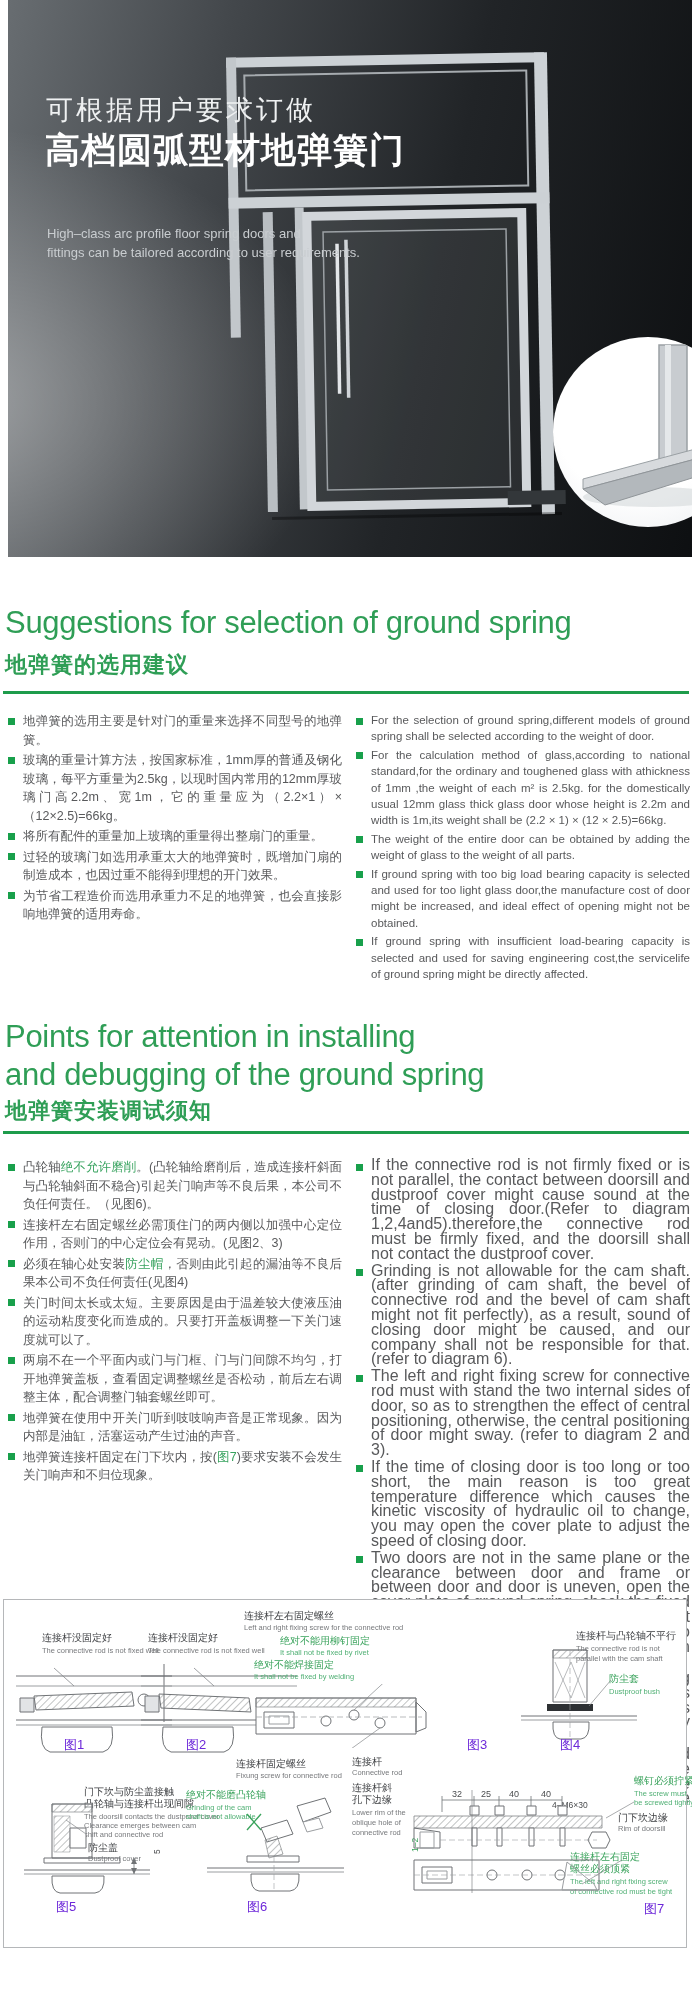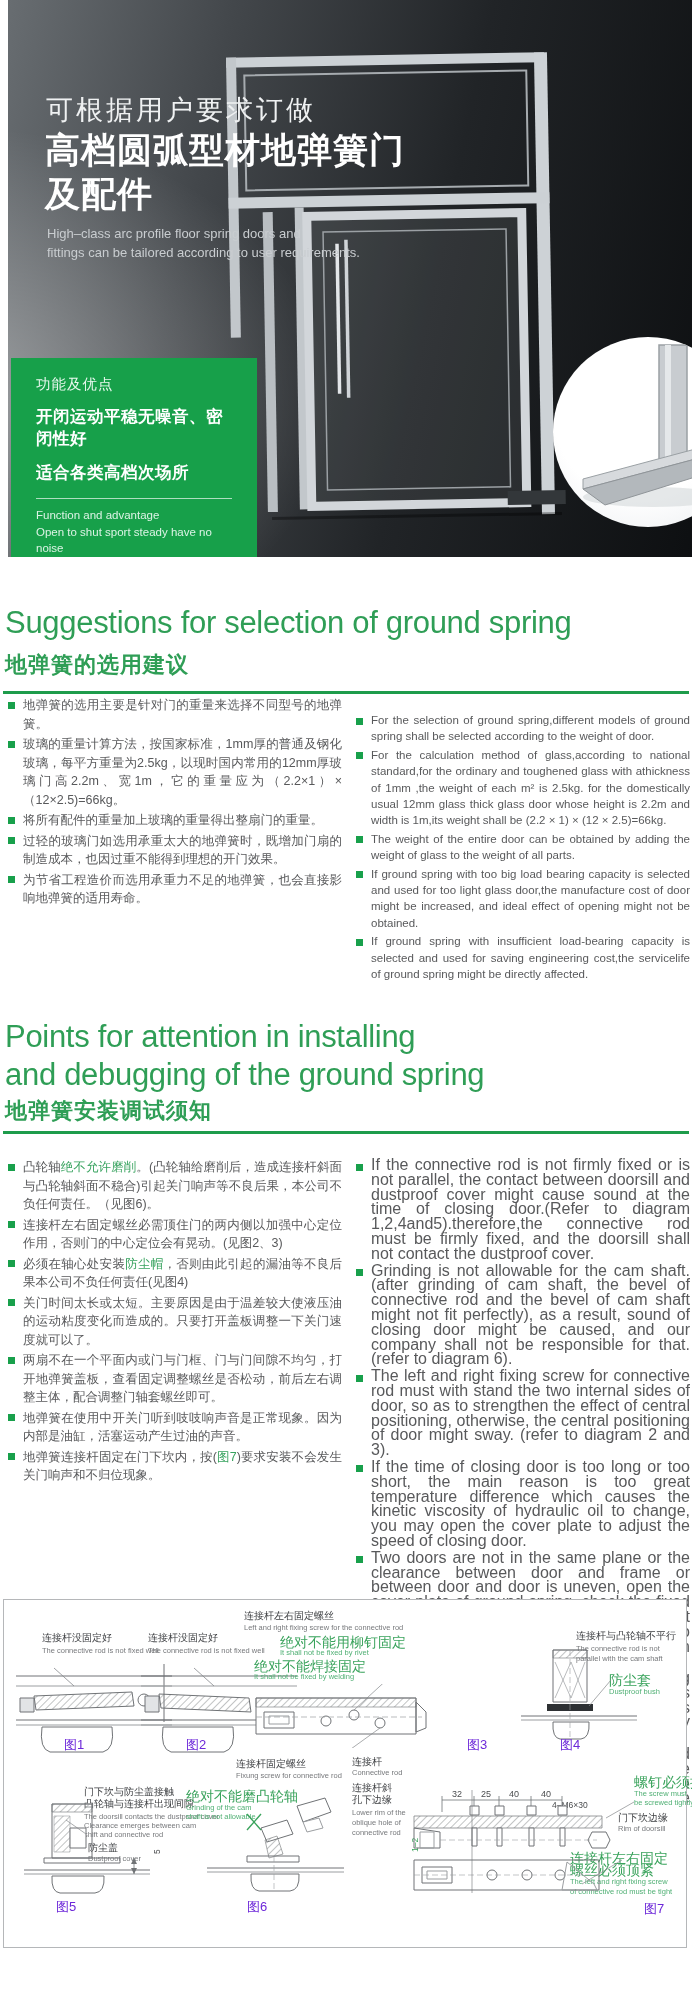--- a/index.html
+++ b/index.html
@@ -36,21 +36,21 @@
   ul.blist li::before{content:"";position:absolute;left:0;top:5.5px;width:7px;height:7px;background:#18a04b;}
   ul.cn-list li{font-size:12.5px;line-height:18.5px;}
   ul.en-list li{font-size:16px;line-height:14.8px;}
   ul.en-list.s1 li{font-size:11.5px;line-height:16.4px;}
   .hl{color:#38a35f;}
 
   
   .diagrams{position:absolute;left:3px;top:1599px;width:684px;height:349px;border:1px solid #b5b7b9;background:#fff;box-sizing:border-box;}
   .dl{position:absolute;font-size:10px;line-height:12px;color:#3f4144;white-space:nowrap;}
   .dle{position:absolute;font-size:7.5px;line-height:9.5px;color:#77797c;white-space:nowrap;}
-  .dlg{position:absolute;font-size:14px;line-height:12px;color:#3aa35c;white-space:nowrap;}
+  .dlg{position:absolute;font-size:10px;line-height:12px;color:#3aa35c;white-space:nowrap;font-family:Liberation Mono, monospace;}
   .dleg{position:absolute;font-size:7.5px;line-height:9.5px;color:#51b075;white-space:nowrap;}
   .dcap{position:absolute;font-size:13px;color:#6d28d9;}
   .ddim{position:absolute;font-size:8.5px;color:#4a4c4e;}
   .rot{transform:rotate(-90deg);transform-origin:left top;}
   .dsvg{position:absolute;}
   .dsvg line,.dsvg path,.dsvg rect,.dsvg polygon,.dsvg circle{vector-effect:non-scaling-stroke;}
 </style>
 </head>
 <body>
 
@@ -80,58 +80,45 @@
         <rect x="128" y="196" width="3.5" height="150" fill="#e3e6e9"></rect>
         <rect x="137" y="192" width="3.5" height="158" fill="#d0d4d8"></rect>
         <rect x="296" y="446" width="58" height="14" fill="#33373a"></rect>
         <rect x="60" y="468" width="290" height="3" fill="#000" opacity="0.35"></rect>
       </g>
     </svg>
 
     <div class="hero-tagline">可根据用户要求订做</div>
     <div class="hero-title">
       <div>高档圆弧型材地弹簧门</div>
-      <div>及配件</div>
     </div>
     <div class="hero-desc">
       <div>High–class arc profile floor spring doors and</div>
       <div>fittings can be tailored according to user requirements.</div>
     </div>
 
-    <div class="feature-box">
-      <div class="fb-head">功能及优点</div>
-      <div class="fb-line">开闭运动平稳无噪音、密闭性好</div>
-      <div class="fb-line">适合各类高档次场所</div>
-      <div class="fb-divider"></div>
-      <div class="fb-en">
-        <div>Function and advantage</div>
-        <div>Open to shut sport steady have no noise</div>
-        <div>In keeping with every variety upscale time</div>
-
-      </div>
-    </div>
 
     <div class="inset-circle">
       <svg width="190" height="190" viewBox="0 0 190 190">
         <ellipse cx="100" cy="160" rx="70" ry="10" fill="#d4d8db" opacity="0.6"></ellipse>
         <rect x="106" y="8" width="28" height="122" fill="#c8ccd0" stroke="#9aa0a4" stroke-width="1.5"></rect>
         <rect x="112" y="8" width="6" height="122" fill="#e5e8ea"></rect>
         <rect x="110" y="128" width="20" height="9" fill="#8c9195"></rect>
         <polygon points="30,142 150,110 150,120 30,152" fill="#d7dadd" stroke="#9aa0a4" stroke-width="1"></polygon>
         <polygon points="30,152 150,120 168,132 52,168" fill="#b3b8bc" stroke="#8f9498" stroke-width="1"></polygon>
         <polygon points="150,110 168,122 168,132 150,120" fill="#c4c8cc" stroke="#9aa0a4" stroke-width="1"></polygon>
       </svg>
     </div>
   </div>
 
   <div class="sec-title-en" style="top:604px">Suggestions for selection of ground spring</div>
   <div class="sec-title-cn" style="top:650px">地弹簧的选用建议</div>
   <div class="sec-rule" style="top:691px"></div>
 
-  <ul class="blist cn-list" id="s1-left" style="left:8px;top:696px">
+  <ul class="blist cn-list" id="s1-left" style="left:8px;top:712px">
       <li>地弹簧的选用主要是针对门的重量来选择不同型号的地弹簧。</li>
       <li>玻璃的重量计算方法，按国家标准，1mm厚的普通及钢化玻璃，每平方重量为2.5kg，以现时国内常用的12mm厚玻璃门高2.2m、宽1m，它的重量应为（2.2×1）×（12×2.5)=66kg。</li>
       <li>将所有配件的重量加上玻璃的重量得出整扇门的重量。</li>
       <li>过轻的玻璃门如选用承重太大的地弹簧时，既增加门扇的制造成本，也因过重不能得到理想的开门效果。</li>
       <li>为节省工程造价而选用承重力不足的地弹簧，也会直接影响地弹簧的适用寿命。</li>
     </ul>
   <ul class="blist en-list s1" id="s1-right" style="left:356px;top:712px">
       <li>For the selection of ground spring,different models of ground spring shall be selected according to the weight of door.</li>
       <li>For the calculation method of glass,according to national standard,for the ordinary and toughened glass with athickness of 1mm ,the weight of each m² is 2.5kg. for the domestically usual 12mm glass thick glass door whose height is 2.2m and width is 1m,its weight shall be (2.2 × 1) × (12 × 2.5)=66kg.</li>
       <li>The weight of the entire door can be obtained by adding the weight of glass to the weight of all parts.</li>

